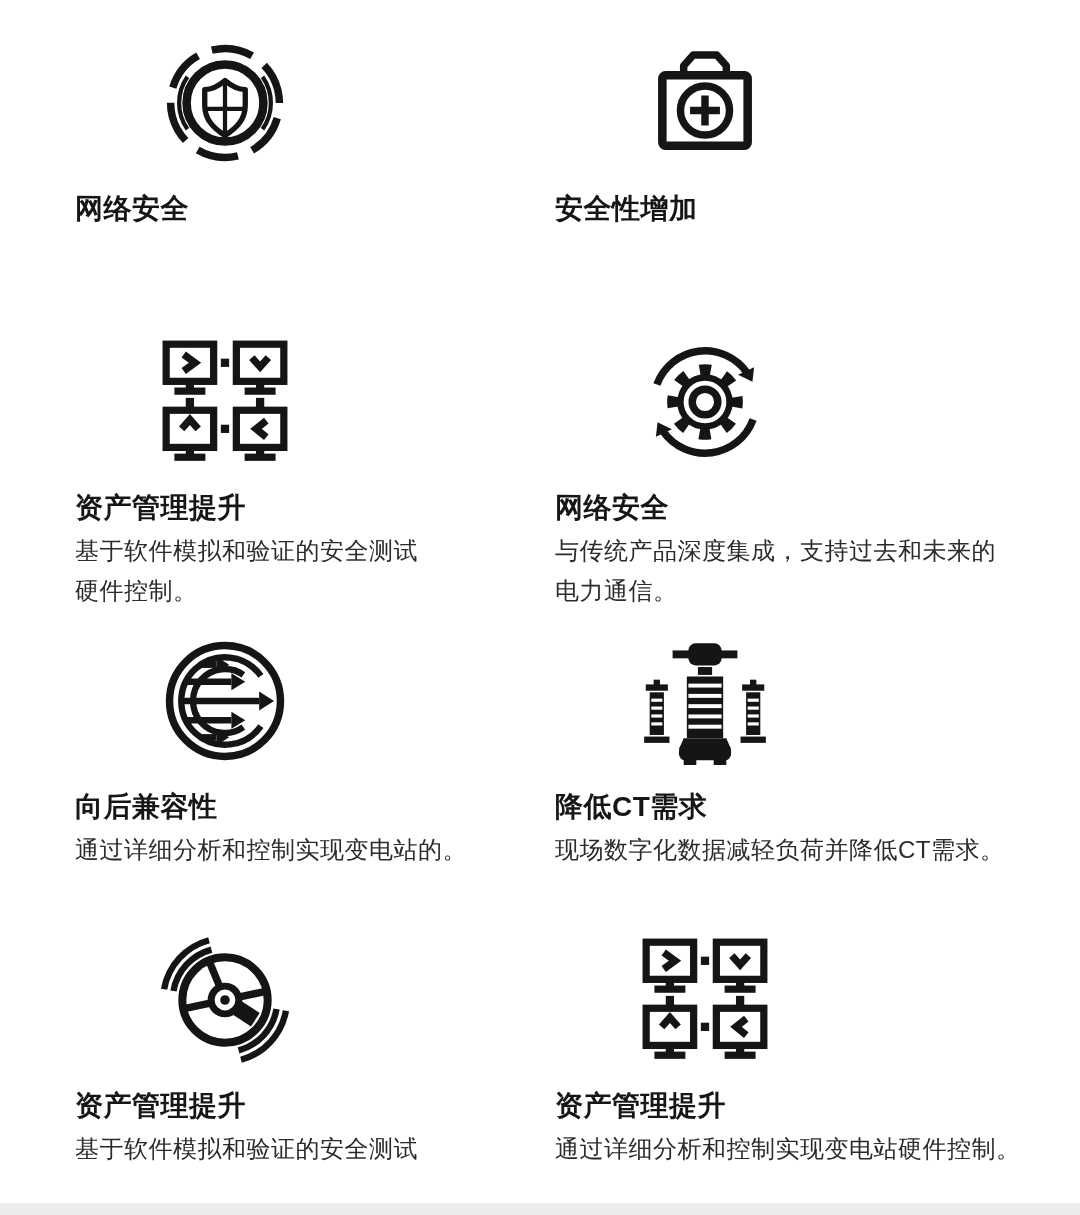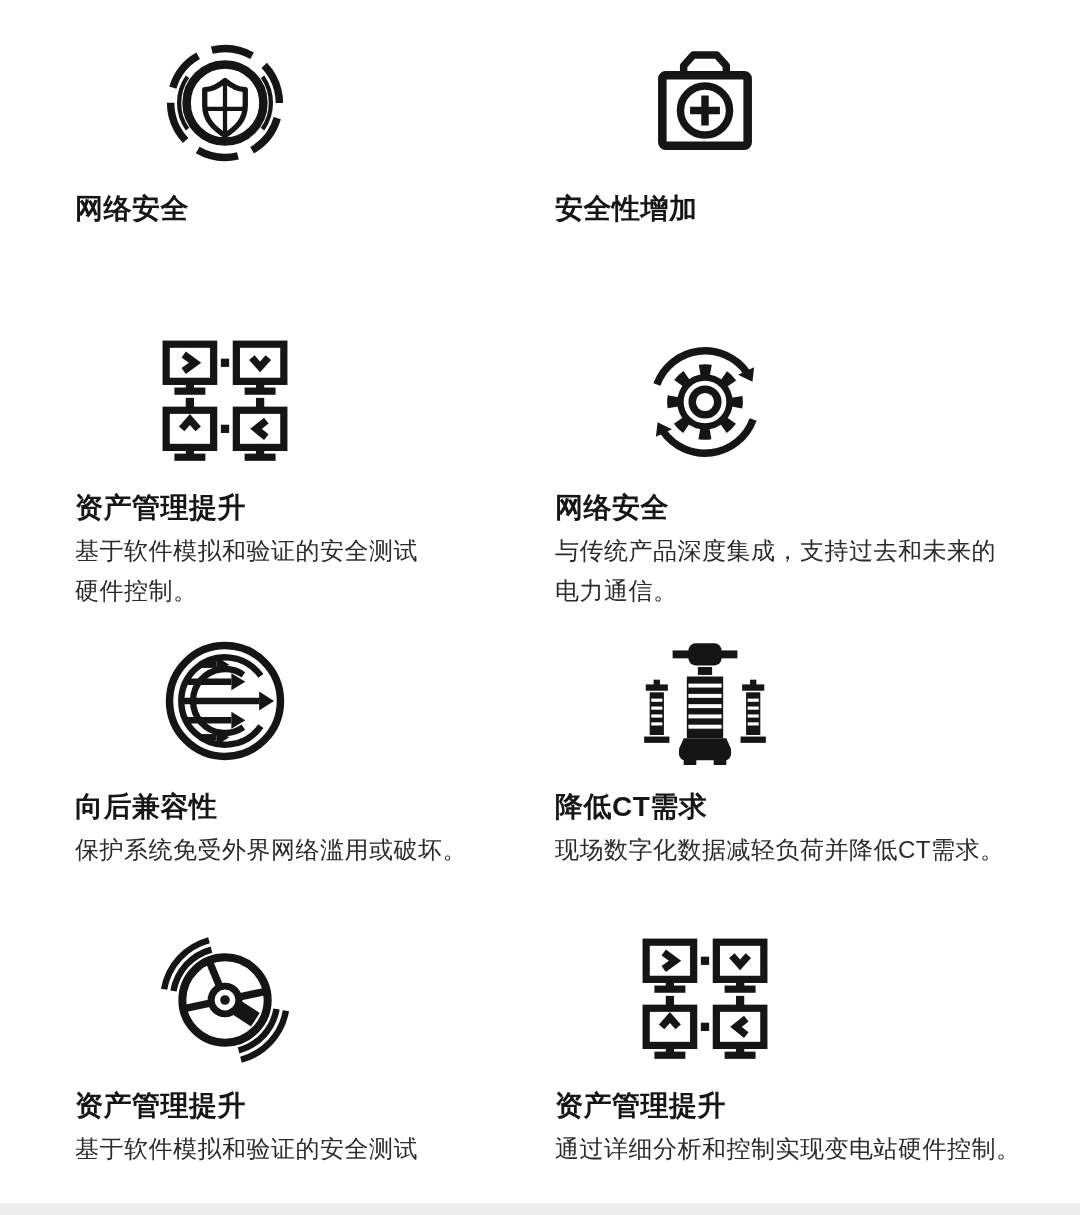--- a/index.html
+++ b/index.html
@@ -244,21 +244,21 @@
   </article>
 
   <article class="feature">
     <div class="icon-box">
       <svg class="icon" aria-hidden="true">
             <use href="#sym-future-arrows" xlink:href="#sym-future-arrows"></use>
           </svg>
     </div>
     <h3 class="title">向后兼容性</h3>
     <p class="desc">
-          <span class="line">保护系统免受外界网络滥用或破坏。</span>
+          <span class="line">通过详细分析和控制实现变电站的。</span>
         </p>
   </article>
 
   <article class="feature">
     <div class="icon-box">
       <svg class="icon" aria-hidden="true">
             <use href="#sym-ct-transformer" xlink:href="#sym-ct-transformer"></use>
           </svg>
     </div>
     <h3 class="title">降低CT需求</h3>

